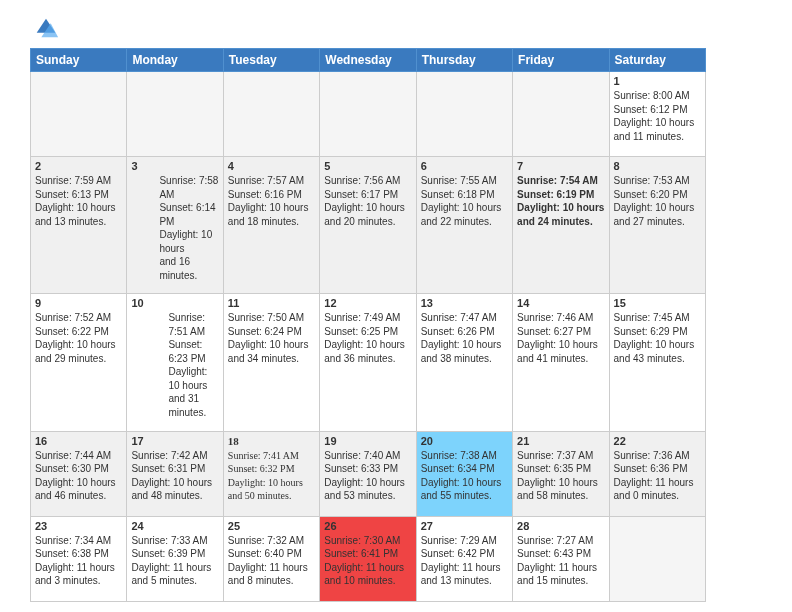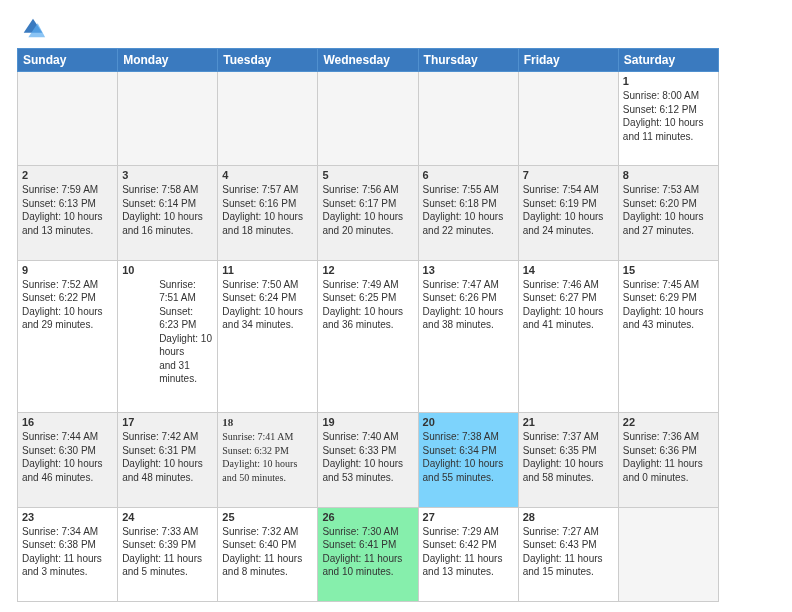--- a/index.html
+++ b/index.html
@@ -6,21 +6,21 @@
     body {
       font-family: Arial, sans-serif;
       background: #fff;
       width: 792px;
       height: 612px;
       overflow: hidden;
     }
     .page {
       width: 736px;
       height: 612px;
-      padding: 10px 17px;
+      padding: 10px 30px;
       display: flex;
       flex-direction: column;
     }
     .header {
       display: flex;
       justify-content: space-between;
       align-items: flex-start;
       margin-bottom: 6px;
     }
     .logo {
@@ -152,21 +152,21 @@
         <tr>
           <td style="background: rgb(240, 240, 240);">
             <span class="day-num">2</span>
             <div class="day-info" style="white-space: pre-line;">Sunrise: 7:59 AM
 Sunset: 6:13 PM
 Daylight: 10 hours
 and 13 minutes.</div>
           </td>
           <td style="background: rgb(240, 240, 240);">
             <span class="day-num">3</span>
-            <div class="day-info" style="white-space: pre-line;">Sunrise: 7:58 AM
+            <div class="day-info" style="white-space: pre-line; margin-left: 28px;">Sunrise: 7:58 AM
 Sunset: 6:14 PM
 Daylight: 10 hours
 and 16 minutes.</div>
           </td>
           <td style="background: rgb(240, 240, 240);">
             <span class="day-num">4</span>
             <div class="day-info" style="white-space: pre-line;">Sunrise: 7:57 AM
 Sunset: 6:16 PM
 Daylight: 10 hours
 and 18 minutes.</div>
@@ -180,21 +180,21 @@
           </td>
           <td style="background: rgb(240, 240, 240);">
             <span class="day-num">6</span>
             <div class="day-info" style="white-space: pre-line;">Sunrise: 7:55 AM
 Sunset: 6:18 PM
 Daylight: 10 hours
 and 22 minutes.</div>
           </td>
           <td style="background: rgb(240, 240, 240);">
             <span class="day-num">7</span>
-            <div class="day-info" style="white-space: pre-line;">Sunrise: 7:54 AM
+            <div class="day-info" style="white-space: pre-line; font-weight: bold;">Sunrise: 7:54 AM
 Sunset: 6:19 PM
 Daylight: 10 hours
 and 24 minutes.</div>
           </td>
           <td style="background: rgb(240, 240, 240);">
             <span class="day-num">8</span>
             <div class="day-info" style="white-space: pre-line;">Sunrise: 7:53 AM
 Sunset: 6:20 PM
 Daylight: 10 hours
 and 27 minutes.</div>
@@ -317,21 +317,21 @@
 Daylight: 11 hours
 and 5 minutes.</div>
           </td>
           <td style="background: rgb(255, 255, 255);">
             <span class="day-num">25</span>
             <div class="day-info" style="white-space: pre-line;">Sunrise: 7:32 AM
 Sunset: 6:40 PM
 Daylight: 11 hours
 and 8 minutes.</div>
           </td>
-          <td style="background: #86efac; margin-top: 41px;">
+          <td style="background: #ef4444; margin-top: 41px;">
             <span class="day-num">26</span>
             <div class="day-info" style="white-space: pre-line;">Sunrise: 7:30 AM
 Sunset: 6:41 PM
 Daylight: 11 hours
 and 10 minutes.</div>
           </td>
           <td style="background: rgb(255, 255, 255);">
             <span class="day-num">27</span>
             <div class="day-info" style="white-space: pre-line;">Sunrise: 7:29 AM
 Sunset: 6:42 PM

